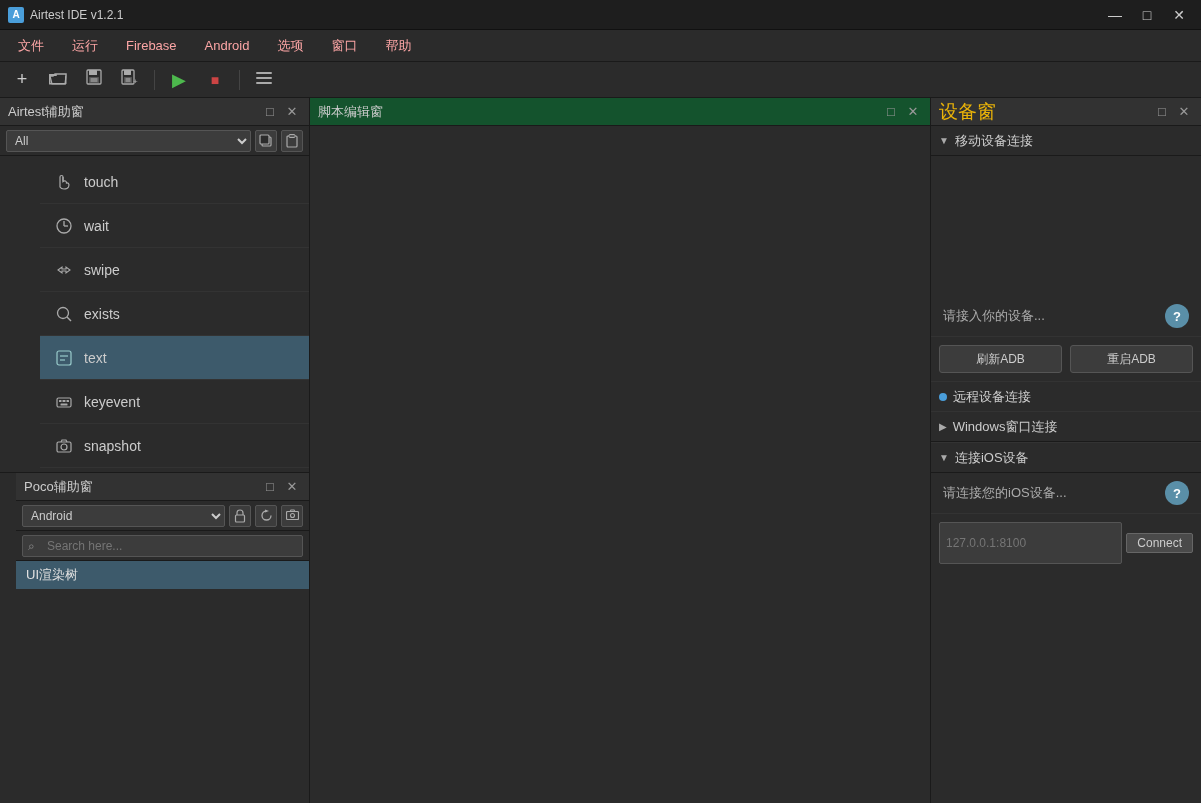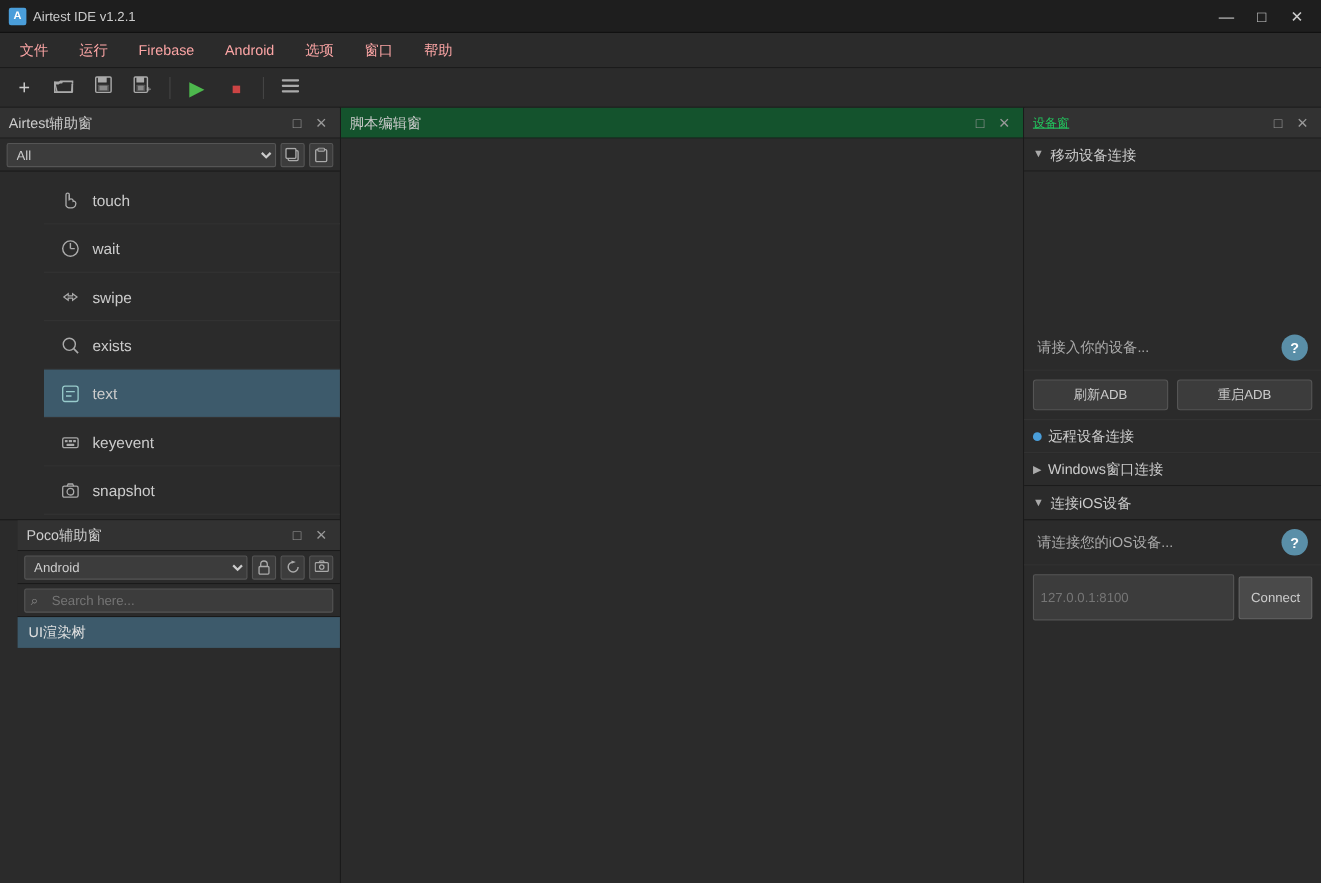--- a/index.html
+++ b/index.html
@@ -335,23 +335,22 @@
     .device-header {
       background: #323232;
       height: 28px;
       display: flex;
       align-items: center;
       padding: 0 8px;
       justify-content: space-between;
       border-bottom: 1px solid #1a1a1a;
     }
     .device-title {
-      font-size: 11px;
-      color: #22c55e;
-      text-decoration: underline;
+      font-size: 19px;
+      color: #eab308;
     }
 
     
     .section-toggle {
       background: #2b2b2b;
       height: 30px;
       display: flex;
       align-items: center;
       padding: 0 8px;
       gap: 6px;
@@ -475,21 +474,21 @@
       flex: 1;
       height: 42px;
       background: #3c3c3c;
       border: 1px solid #555;
       color: #ccc;
       font-size: 12px;
       padding: 0 6px;
       border-radius: 2px;
     }
     .ios-connect-btn {
-      height: 39px;
+      height: 20px;
       padding: 0 10px;
       background: #4a4a4a;
       border: 1px solid #666;
       color: #ccc;
       cursor: pointer;
       font-size: 12px;
       border-radius: 2px;
     }
   </style>
 </head>

